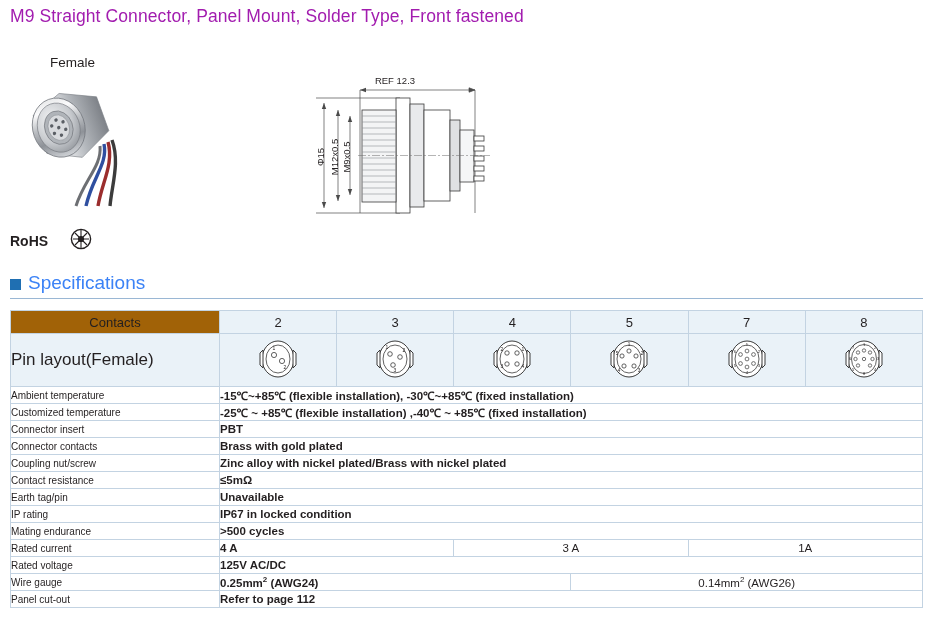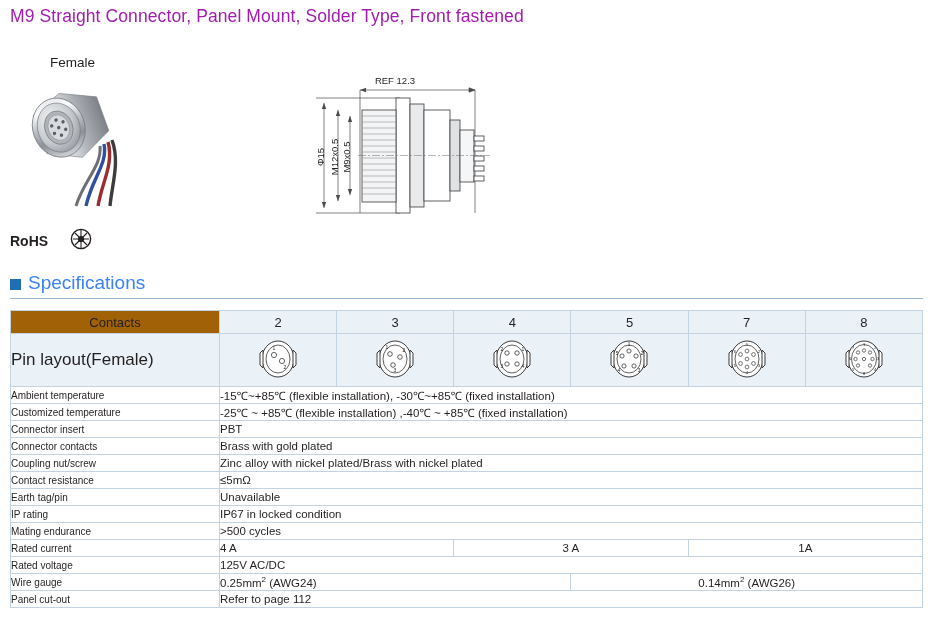--- a/index.html
+++ b/index.html
@@ -138,20 +138,21 @@
     padding-left: 26px;
     height: 16px;
     font-size: 10px;
     white-space: nowrap;
   }
   .row-value {
     padding-left: 6px;
     height: 16px;
     font-size: 11.5px;
     white-space: nowrap;
+    font-weight: bold;
   }
   .row-value-c {
     text-align: center;
     height: 16px;
     font-size: 11.5px;
   }
   sup { font-size: 8px; vertical-align: super; }
 </style>
 </head>
 <body>

